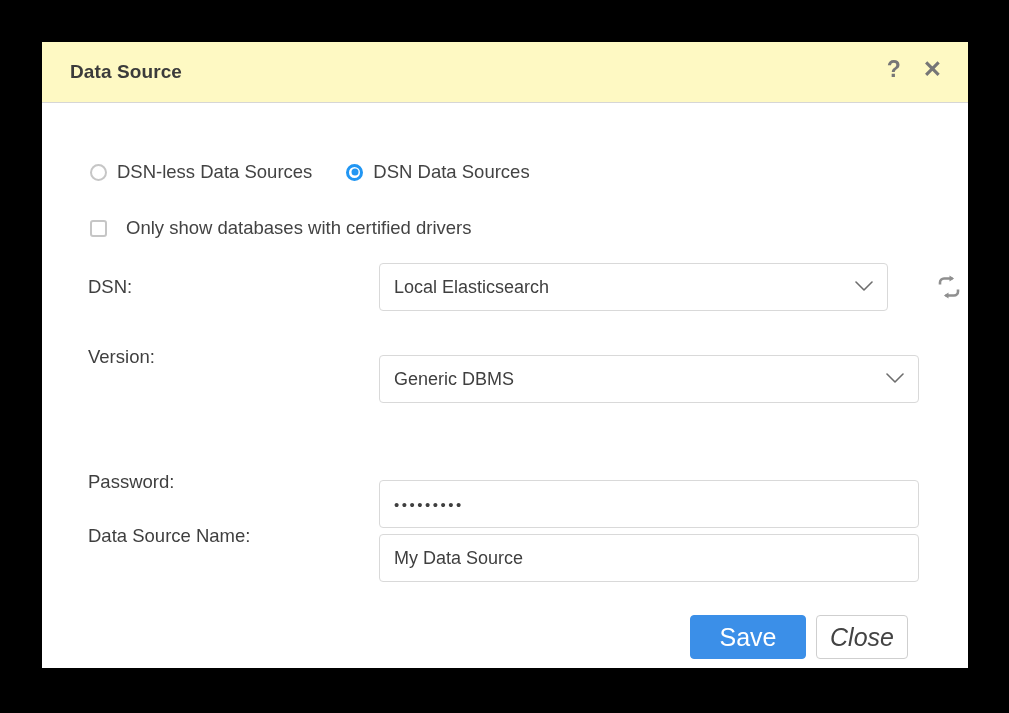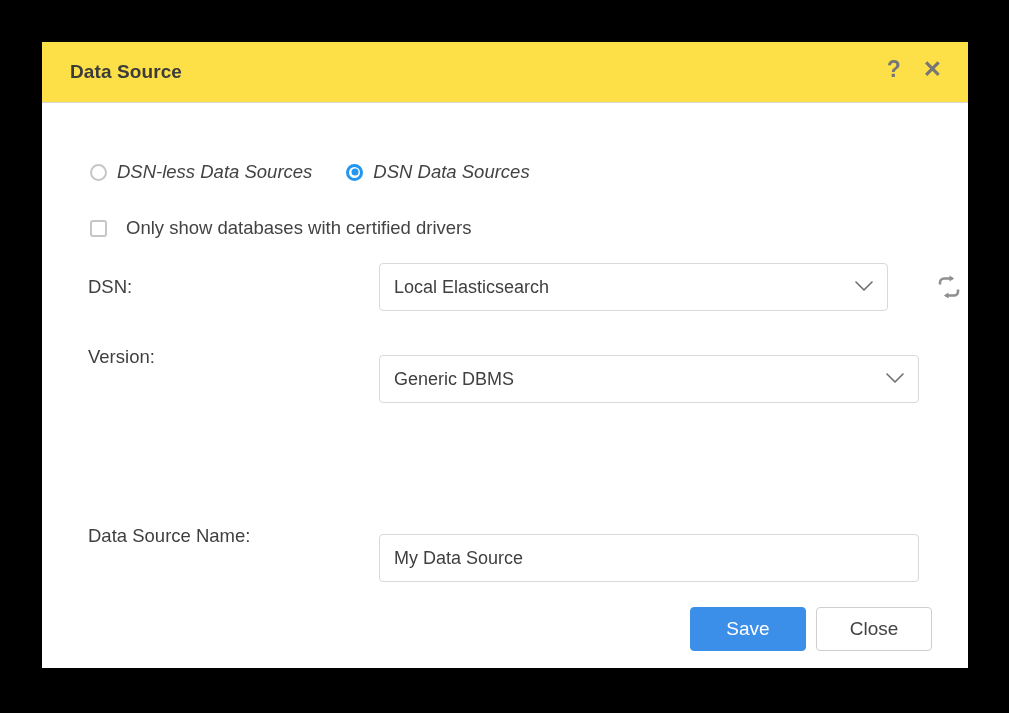--- a/index.html
+++ b/index.html
@@ -20,21 +20,21 @@
     width: 926px;
     height: 626px;
     background: #ffffff;
     box-shadow: 2px 3px 4px rgba(0,0,0,0.35);
   }
 
   
   .titlebar {
     position: relative;
     height: 61px;
-    background: #fde047;
+    background: #fef9c3;
     border-bottom: 1px solid #d6d6d6;
   }
   .titlebar-title {
     position: absolute;
     left: 28px;
     top: 19px;
     font-size: 19px;
     font-weight: bold;
     color: #3b3b3b;
     letter-spacing: 0.1px;
@@ -67,21 +67,20 @@
     position: absolute;
     left: 48px;
     top: 58px;
     display: flex;
     align-items: center;
   }
   .radio-opt {
     display: flex;
     align-items: center;
     cursor: pointer;
-    font-style: italic;
   }
   .radio-opt + .radio-opt { margin-left: 34px; }
   .radio-mark {
     width: 17px;
     height: 17px;
     border-radius: 50%;
     border: 2px solid #c6c6c6;
     background: #ffffff;
     margin-right: 10px;
     flex: none;
@@ -209,40 +208,42 @@
     position: absolute;
     left: 0;
     top: 504px;
     width: 100%;
     height: 60px;
   }
   .btn {
     position: absolute;
     height: 44px;
     border-radius: 4px;
-    font-size: 19px;
+    font-size: 25px;
     display: flex;
     align-items: center;
     justify-content: center;
     cursor: pointer;
     user-select: none;
+    margin-top: 8px;
   }
   .btn-save {
     left: 648px;
     width: 116px;
     background: #3b8fe8;
     color: #ffffff;
     border: 1px solid #3b8fe8;
   }
   .btn-close {
     left: 774px;
-    width: 116px;
+    width: 92px;
     background: #ffffff;
     color: #434343;
     border: 1px solid #cfcfcf;
+    font-style: italic;
   }
 </style>
 </head>
 <body>
 
 <div class="dialog">
 
   <div class="titlebar">
     <div class="titlebar-title">Data Source</div>
     <div class="titlebar-actions">
@@ -295,20 +296,26 @@
         <span>Generic DBMS</span>
         <span class="chev">
           <svg width="18" height="11" viewBox="0 0 18 11">
               <path d="M1 1l8 8 8-8" fill="none" stroke="#6d6d6d" stroke-width="1.6" stroke-linecap="round" stroke-linejoin="round"></path>
             </svg>
         </span>
       </div>
     </div>
 
 
+    <div class="form-row row-password">
+      <span class="field-label">Password:</span>
+      <div class="field-control w-wide">
+        <span class="pw-dots">•••••••••</span>
+      </div>
+    </div>
 
     <div class="form-row row-dsname">
       <span class="field-label">Data Source Name:</span>
       <div class="field-control w-wide">
         <span class="text-value">My Data Source</span>
       </div>
     </div>
 
     <div class="footer">
       <div class="btn btn-save">Save</div>

